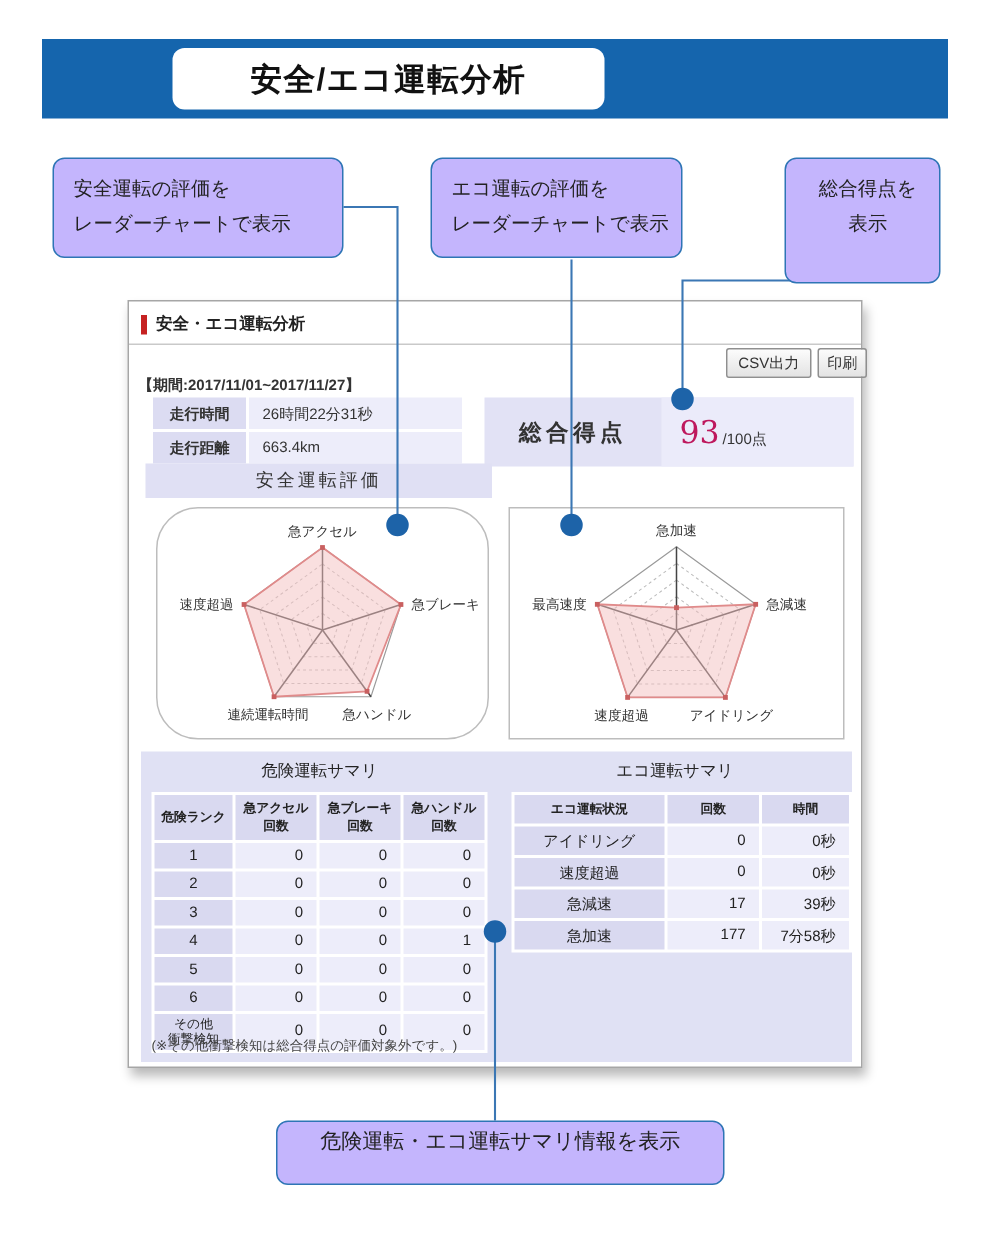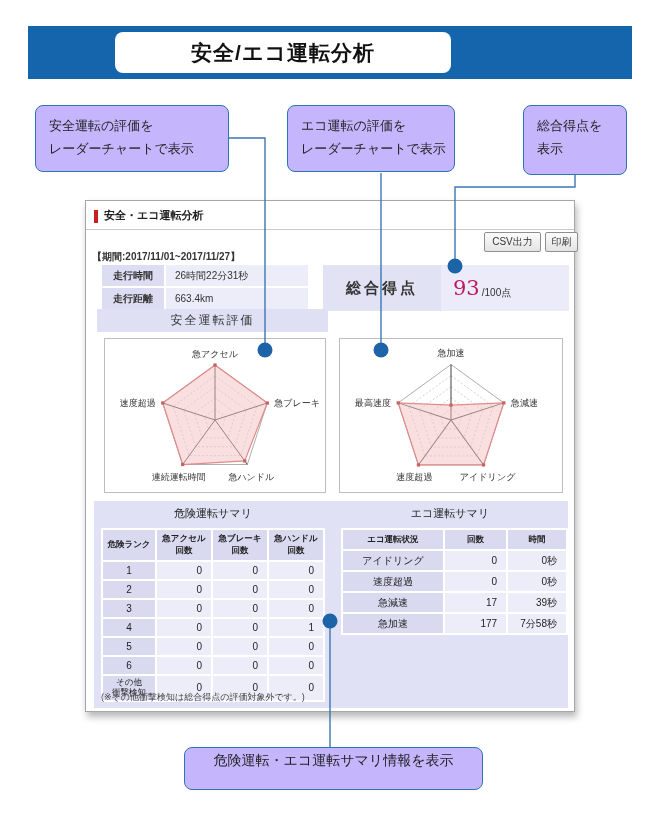--- a/index.html
+++ b/index.html
@@ -6,33 +6,33 @@
   html,body { width:660px; height:830px; }
   body {
     position:relative; background:#ffffff; overflow:hidden;
     font-family:"Liberation Sans","DejaVu Sans",sans-serif; color:#222;
   }
   .abs { position:absolute; }
 
   
   .banner { left:28px; top:26px; width:604px; height:53px; background:#1565ad; z-index:1; }
   .banner-title-box {
-    left:115px; top:32px; width:336px; height:41px; background:#fff;
+    left:115px; top:32px; width:288px; height:41px; background:#fff;
     border-radius:8px; z-index:2; display:flex; align-items:center; justify-content:center;
   }
   .banner-title { font-size:21px; font-weight:bold; color:#111; letter-spacing:1px; }
 
   
   .callout {
     background:#c4b5fd; border:1.5px solid #2e75b5; border-radius:8px; z-index:6;
     font-size:13px; color:#222; line-height:1.75; padding:9px 6px 6px 13px;
   }
   .callout.c1 { left:35px;  top:105px; width:194px; height:67px; }
   .callout.c2 { left:287px; top:105px; width:168px; height:67px; }
-  .callout.c3 { left:523px; top:105px; width:104px; height:70px; }
+  .callout.c3 { left:523px; top:105px; width:104px; height:84px;text-align:center; }
   .callout.c4 {
     left:184px; top:747px; width:299px; height:43px; text-align:center;
     display:flex; justify-content:center; font-size:14px; padding:0;
   }
 
   
   svg.connectors { left:0; top:0; width:660px; height:830px; z-index:5; pointer-events:none; }
 
   
   .window {
@@ -77,21 +77,21 @@
   
   .sec-head {
     top:108px; height:23px; background:#e0e0f4; display:flex; align-items:center;
     justify-content:center; font-size:12px; color:#333; letter-spacing:2px;
   }
   .sec-head.left { left:11px; width:231px; }
   .sec-head.right { left:248px; width:234px; }
 
   
   .chart-panel { top:137px; height:155px; background:#fff; border:1px solid #bdbdbd; }
-  .chart-panel.left { left:18px; width:222px; }
+  .chart-panel.left { left:18px; width:222px;border-radius:28px; }
   .chart-panel.right { left:253px; width:224px; }
   .chart-panel svg { width:100%; height:100%; display:block; }
 
   
   .summary { left:8px; top:300px; width:474px; height:207px; background:#e0e1f4; }
   .sum-title { top:5px; font-size:11px; color:#222; text-align:center; }
   .sum-title.left { left:0; width:238px; }
   .sum-title.right { left:238px; width:236px; }
   table.sum { border-collapse:separate; border-spacing:2px; background:#fff; }
   table.sum th, table.sum td { font-weight:normal; }

